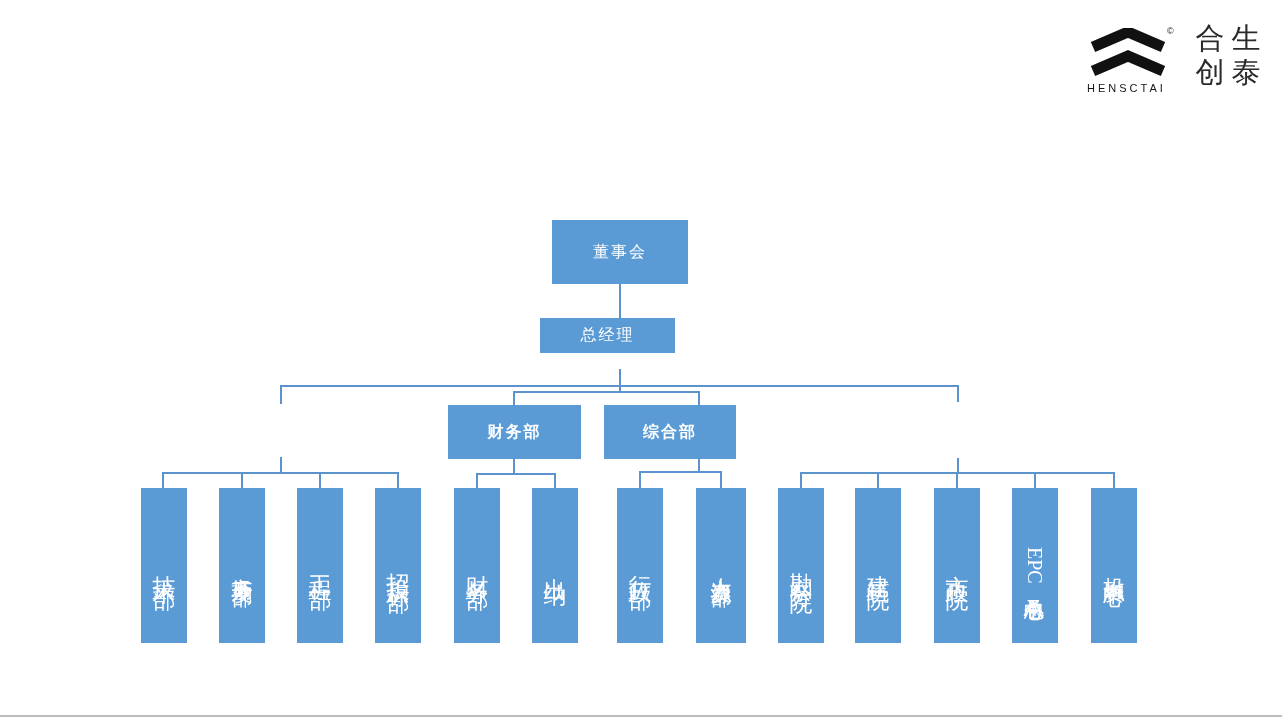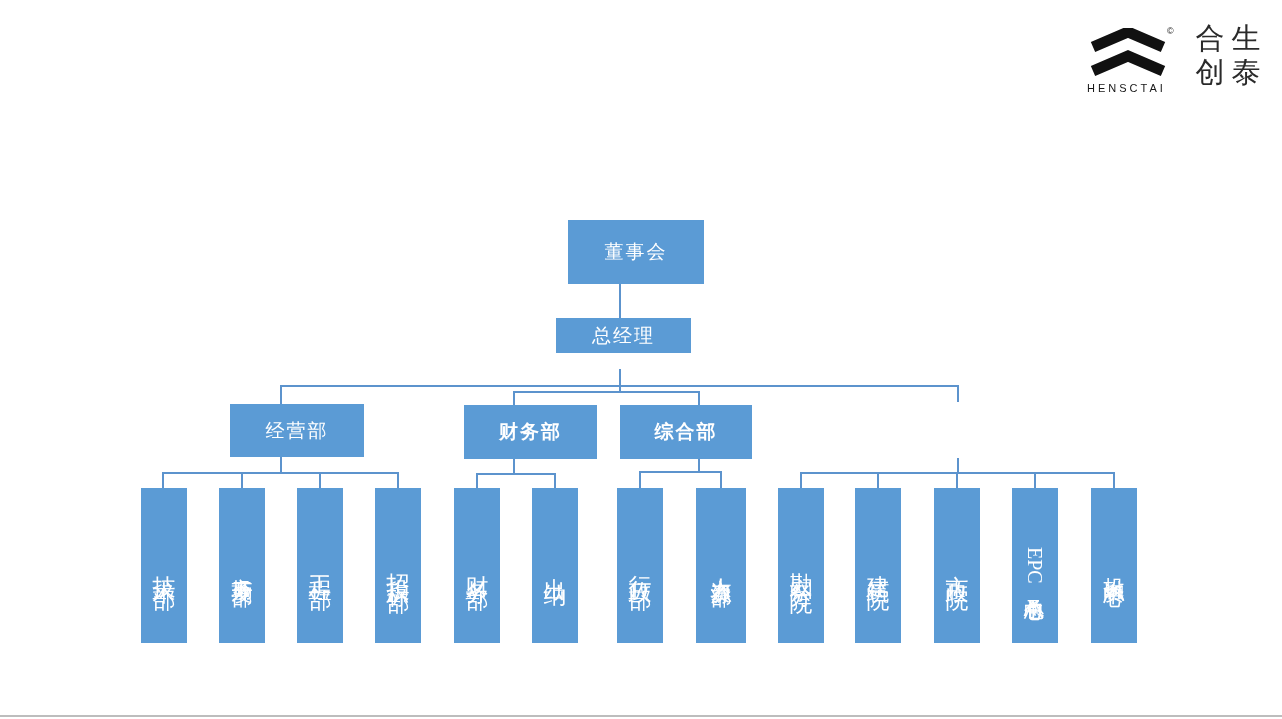--- a/index.html
+++ b/index.html
@@ -39,21 +39,21 @@
     font-size:29px;font-weight:200;color:#2a2a2a;
     font-family:"Liberation Sans","DejaVu Sans",sans-serif;
   }
 
   
   .hbox{
     position:absolute;
     background:var(--box-fill);
     color:var(--box-text);
     display:flex;align-items:center;justify-content:center;
-    font-size:19px;letter-spacing:2px;margin-left:16px;
+    font-size:16px;letter-spacing:2px;
   }
   .serif{font-family:"Liberation Serif","DejaVu Serif",serif;font-weight:400;}
   .hei{font-family:"Liberation Sans","DejaVu Sans",sans-serif;font-weight:700;}
 
   .vbox{
     position:absolute;top:488px;height:155px;
     background:var(--box-fill);
     color:var(--box-text);
     display:flex;align-items:center;justify-content:center;
     writing-mode:vertical-rl;
@@ -83,21 +83,20 @@
       <span>合</span>
       <span>生</span>
       <span>创</span>
       <span>泰</span>
     </div>
   </div>
 
   <div class="hbox serif" style="left:552px;top:220px;width:136px;height:64px;">董事会</div>
   <div class="hbox serif" style="left:540px;top:318px;width:135px;height:35px;">总经理</div>
 
-  <div class="hbox serif" style="left:214px;top:404px;width:134px;height:53px;">经营部</div>
   <div class="hbox hei" style="left:448px;top:405px;width:133px;height:54px;">财务部</div>
   <div class="hbox hei" style="left:604px;top:405px;width:132px;height:54px;">综合部</div>
 
   <div class="vbox" style="left:141px;width:46px;">技术部</div>
   <div class="vbox semidense" style="left:219px;width:46px;">市场开发部</div>
   <div class="vbox" style="left:297px;width:46px;">工程部</div>
   <div class="vbox" style="left:375px;width:46px;">招投标部</div>
 
   <div class="vbox" style="left:454px;width:46px;">财务部</div>
   <div class="vbox" style="left:532px;width:46px;">出纳</div>

